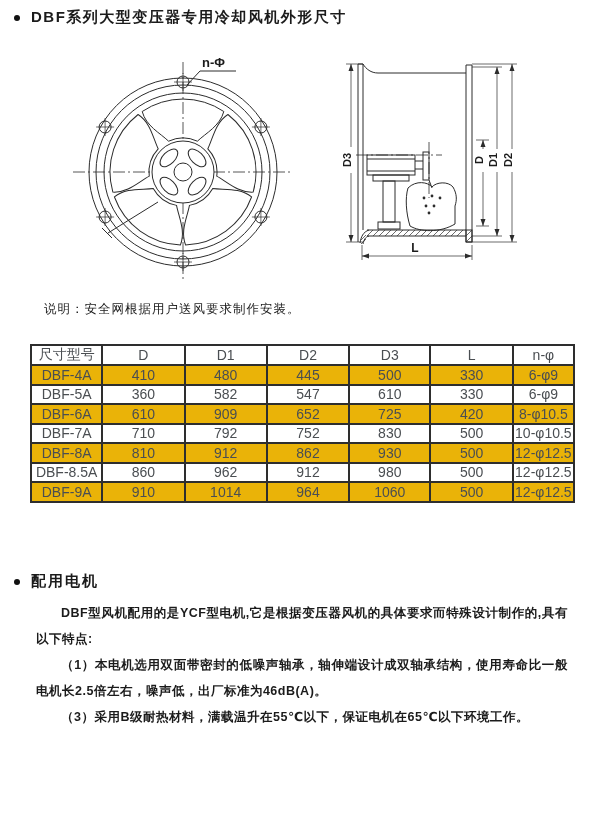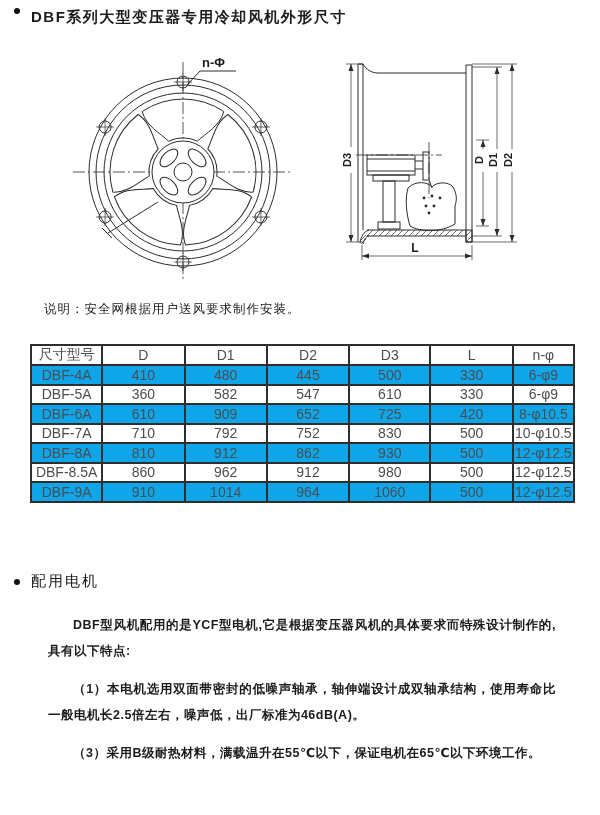--- a/index.html
+++ b/index.html
@@ -1,34 +1,34 @@
 <!DOCTYPE html>
 <html><head>
 <meta charset="utf-8">
 <style>
   html,body{margin:0;padding:0;background:#ffffff;}
   .page{position:relative;width:600px;height:815px;background:#fff;overflow:hidden;
         font-family:"Liberation Sans","DejaVu Sans",sans-serif;color:#1b1b1b;}
-  .title-row{position:absolute;left:14px;top:8px;display:flex;align-items:flex-start;gap:11px;}
+  .title-row{position:absolute;left:14px;top:8px;display:flex;align-items:center;gap:11px;}
   .title-text{font-size:15px;font-weight:bold;letter-spacing:1.5px;}
   .dot{width:6px;height:6px;border-radius:50%;background:#111;flex:0 0 auto;}
   .front-svg{position:absolute;left:50px;top:52px;}
   .side-svg{position:absolute;left:316px;top:48px;}
   .note{position:absolute;left:44px;top:301px;font-size:12.5px;font-weight:normal;letter-spacing:1px;}
   table.dims{position:absolute;left:30px;top:344px;width:545px;border-collapse:collapse;
         table-layout:fixed;font-size:14px;color:#4a4e52;}
   table.dims th,table.dims td{border:2px solid #2e2e2e;height:17.5px;text-align:center;
         font-weight:normal;padding:0;white-space:nowrap;overflow:hidden;}
-  table.dims tr.shade td{background:#0ea5e9;}
+  table.dims tr.shade td{background:#eab308;}
   .c0{width:71px}.c1{width:82px}.c2{width:82px}.c3{width:82px}.c4{width:81px}.c5{width:82px}.c6{width:61px}
   .section-row{position:absolute;left:14px;top:572px;display:flex;align-items:center;gap:11px;}
-  .section-text{font-size:15px;font-weight:normal;letter-spacing:2px;}
+  .section-text{font-size:15px;font-weight:bold;letter-spacing:2px;}
   .paras{position:absolute;left:36px;top:600px;width:532px;font-size:12.5px;font-weight:bold;
         line-height:26px;text-align:justify;letter-spacing:0.5px;}
-  .paras p{margin:12px;text-indent:2em;}
+  .paras p{margin:0;text-indent:2em;}
   svg .ln{stroke:#2c2c2c;fill:none;stroke-width:1;}
   svg .thin{stroke:#2c2c2c;fill:none;stroke-width:0.7;}
   svg .cl{stroke:#2c2c2c;fill:none;stroke-width:0.8;stroke-dasharray:12 3 2 3;}
   svg .fl{fill:#2c2c2c;stroke:none;}
   svg .wfill{fill:#ffffff;stroke:#2c2c2c;stroke-width:1;}
   svg text{fill:#1b1b1b;font-family:"Liberation Sans","DejaVu Sans",sans-serif;font-weight:bold;}
 </style>
 </head>
 <body>
 

